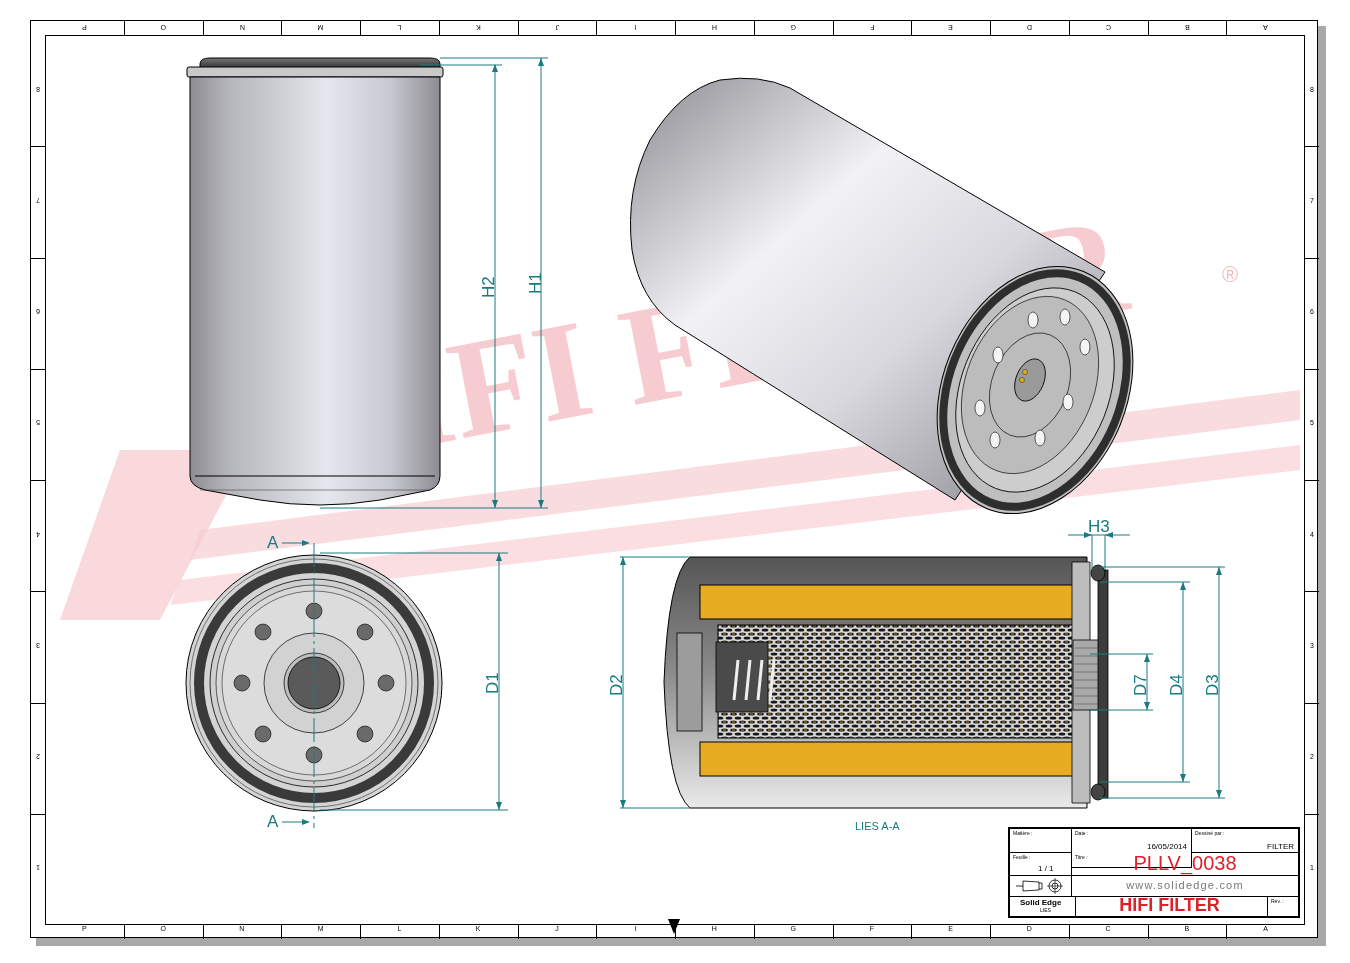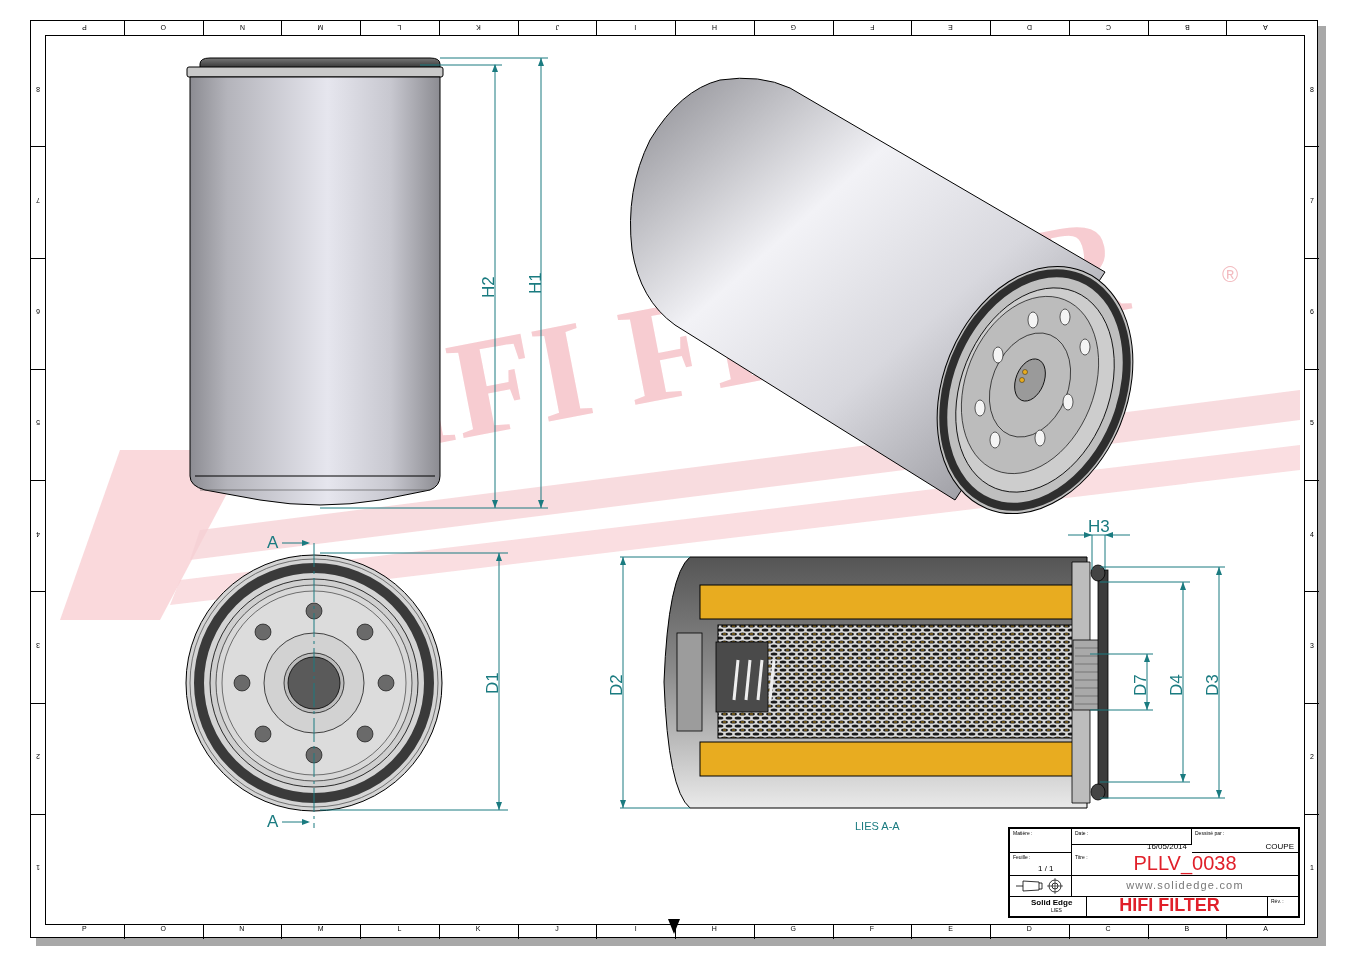--- a/index.html
+++ b/index.html
@@ -318,27 +318,27 @@
 
   <path d="M668,919 L680,919 L674,934 z" fill="#000"></path>
 </svg>
 
 <div class="abs coupe" style="left:855px;top:820px;">LIES A-A</div>
 
 <div class="abs tb">
   <div class="tb-cell" style="left:0;top:0;width:62px;height:24px;">
     <span class="tb-lbl">Matière :</span>
   </div>
-  <div class="tb-cell" style="left:62px;top:0;width:120px;height:16px;">
+  <div class="tb-cell" style="left:62px;top:0;width:120px;height:39px;">
     <span class="tb-lbl">Date :</span>
     <span class="tb-val" style="right:4px;top:13px;">16/05/2014</span>
   </div>
   <div class="tb-cell" style="left:182px;top:0;width:106px;height:24px;border-right:none;">
     <span class="tb-lbl">Dessiné par :</span>
-    <span class="tb-val" style="right:4px;top:13px;">COUPE</span>
+    <span class="tb-val" style="right:4px;top:13px;">FILTER</span>
   </div>
 
   <div class="tb-cell" style="left:0;top:24px;width:62px;height:23px;">
     <span class="tb-lbl">Feuille :</span>
     <span class="tb-val" style="left:28px;top:11px;">1 / 1</span>
   </div>
   <div class="tb-cell" style="left:62px;top:24px;width:226px;height:23px;border-right:none;">
     <span class="tb-lbl">Titre :</span>
     <span class="red-big" style="top:-1px;">PLLV_0038</span>
   </div>
@@ -353,21 +353,21 @@
       <circle cx="45" cy="10" r="6" fill="none" stroke="#000" stroke-width="0.8"></circle>
       <circle cx="45" cy="10" r="3" fill="none" stroke="#000" stroke-width="0.8"></circle>
       <line x1="37" y1="10" x2="53" y2="10" stroke="#000" stroke-width="0.6"></line>
       <line x1="45" y1="2" x2="45" y2="18" stroke="#000" stroke-width="0.6"></line>
     </svg>
   </div>
   <div class="tb-cell" style="left:62px;top:47px;width:226px;height:21px;border-right:none;">
     <span class="url" style="top:3px;">www.solidedge.com</span>
   </div>
 
-  <div class="tb-cell" style="left:15px;top:68px;width:62px;height:19px;border-bottom:none;">
+  <div class="tb-cell" style="left:4px;top:68px;width:62px;height:19px;border-bottom:none;">
     <span class="tb-val" style="left:6px;top:1px;font-size:8px;font-weight:bold;">Solid Edge</span>
     <span class="tb-val" style="left:26px;top:10px;font-size:5px;">LIES</span>
   </div>
   <div class="tb-cell" style="left:62px;top:68px;width:196px;height:19px;border-bottom:none;">
     <span class="red-bold" style="top:-2px;">HIFI FILTER</span>
   </div>
   <div class="tb-cell" style="left:258px;top:68px;width:30px;height:19px;border-right:none;border-bottom:none;">
     <span class="tb-lbl">Rév. :</span>
   </div>
 </div>

